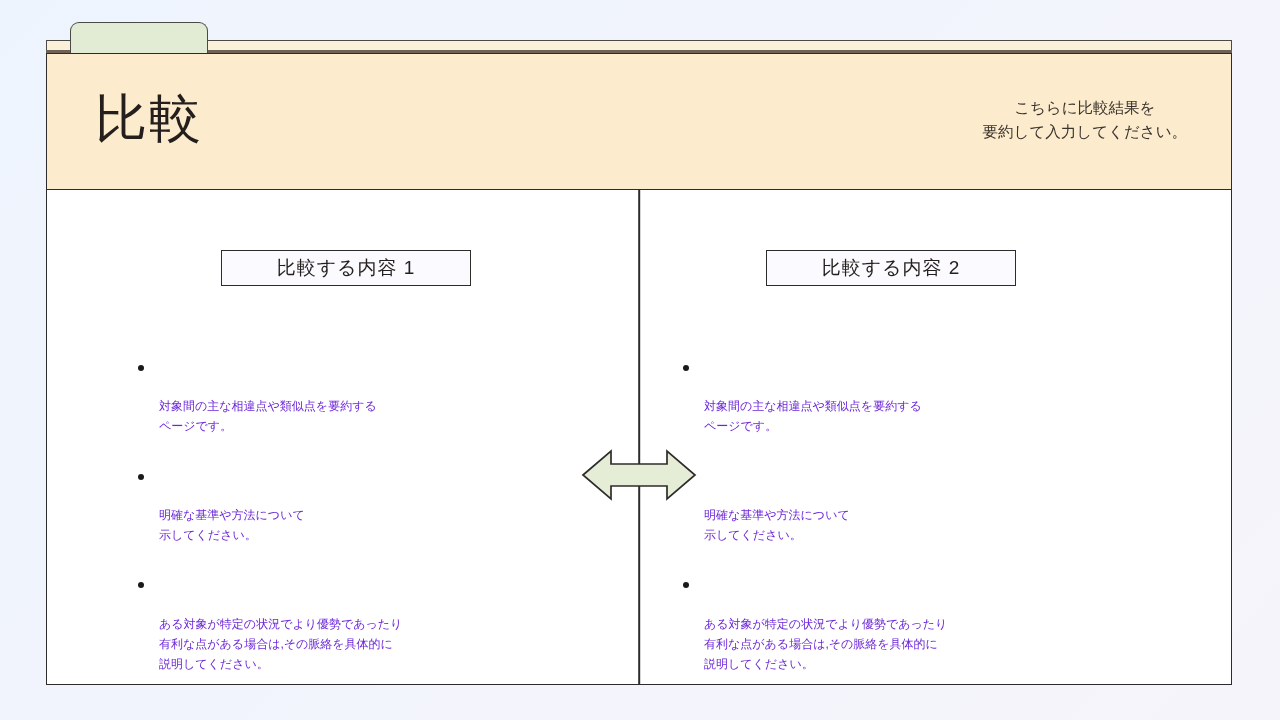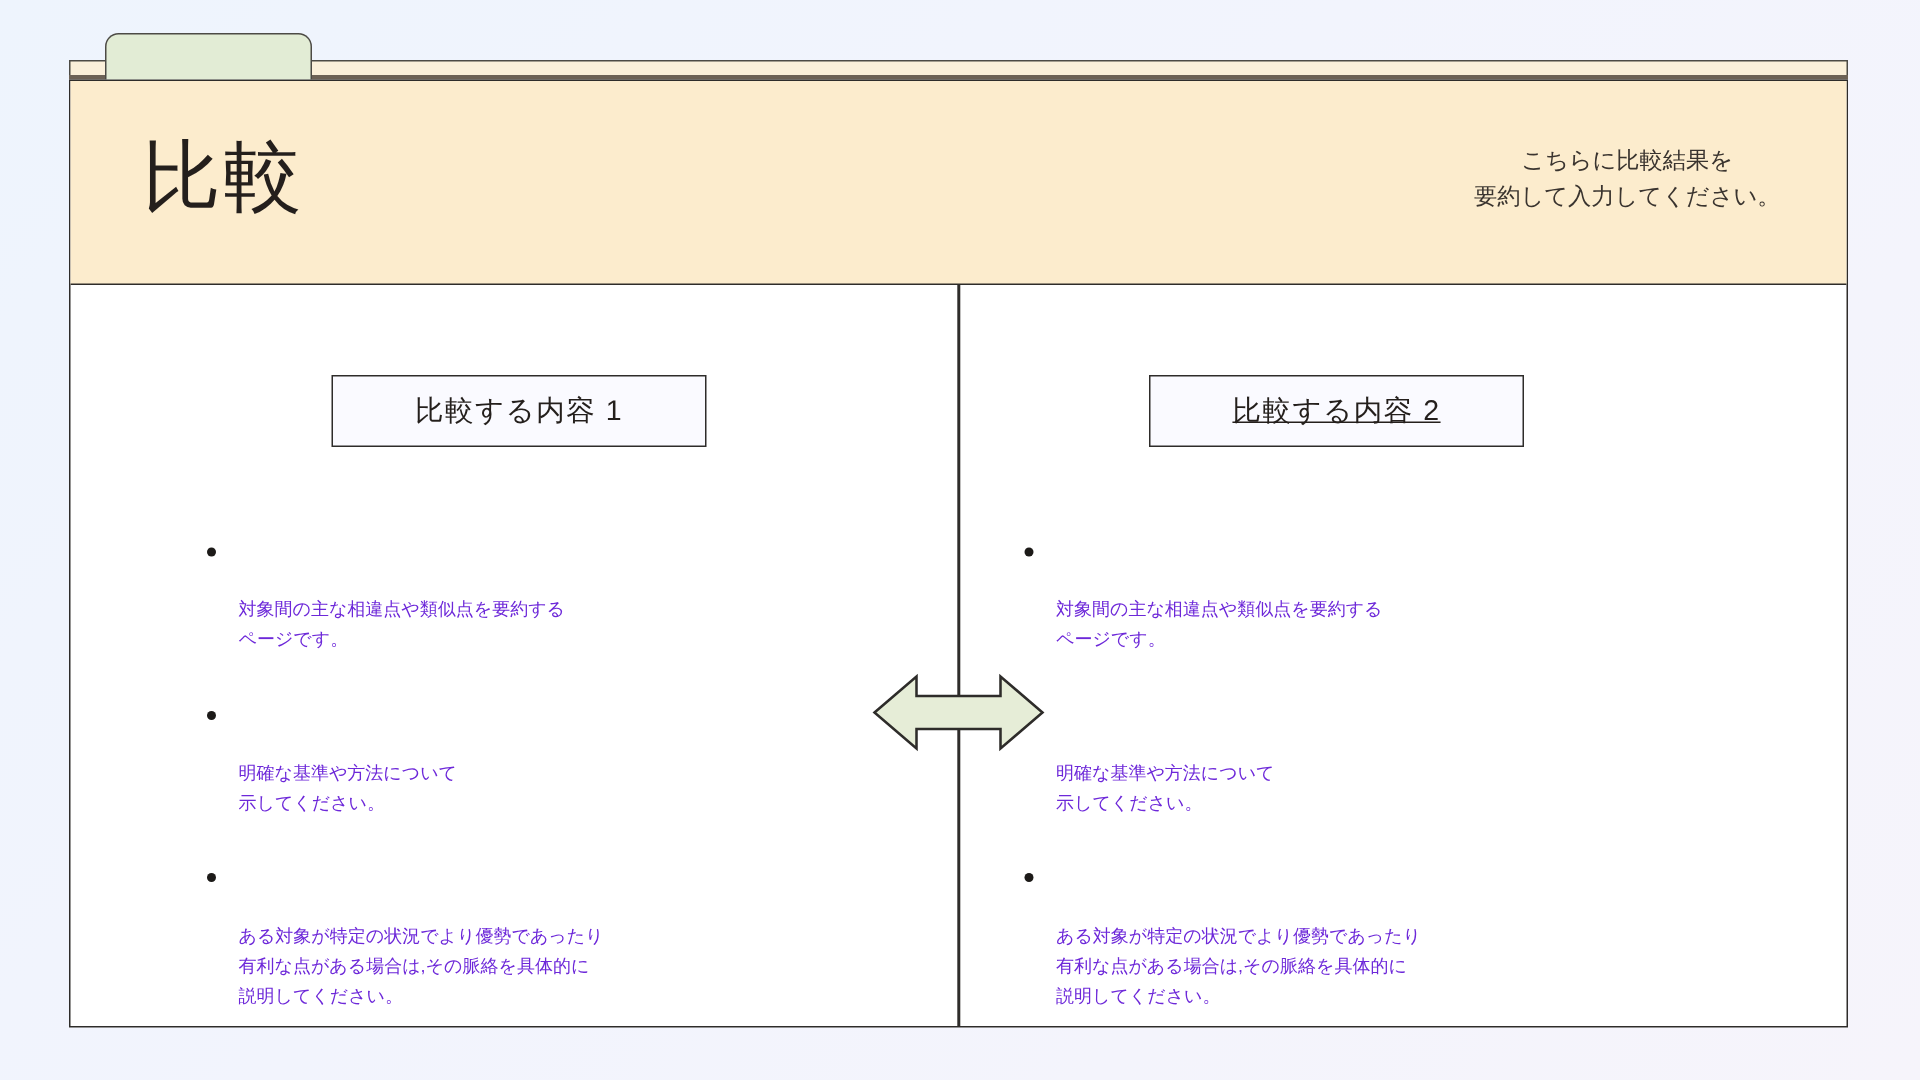--- a/index.html
+++ b/index.html
@@ -124,33 +124,33 @@
     width: 50%;
     box-sizing: border-box;
     padding: 0 34px;
   }
 
   
   .label-box {
     position: absolute;
     top: 60px;
     width: 250px;
-    height: 48px;
+    height: 36px;
     background: #fafaff;
     border: 1.6px solid #2e2c2a;
     box-sizing: border-box;
     display: flex;
     align-items: center;
     justify-content: center;
     font-size: 19px;
     color: #241f1c;
     letter-spacing: 1px;
   }
   .column-left  .label-box { left: 174px; }
-  .column-right .label-box { left: 127px; text-decoration: underline; }
+  .column-right .label-box { left: 127px; }
 
   
   .bullets {
     position: absolute;
     top: 166px;
     margin: 0;
     padding: 0;
     list-style: none;
   }
   .column-left  .bullets { left: 91px;  width: 440px; }

